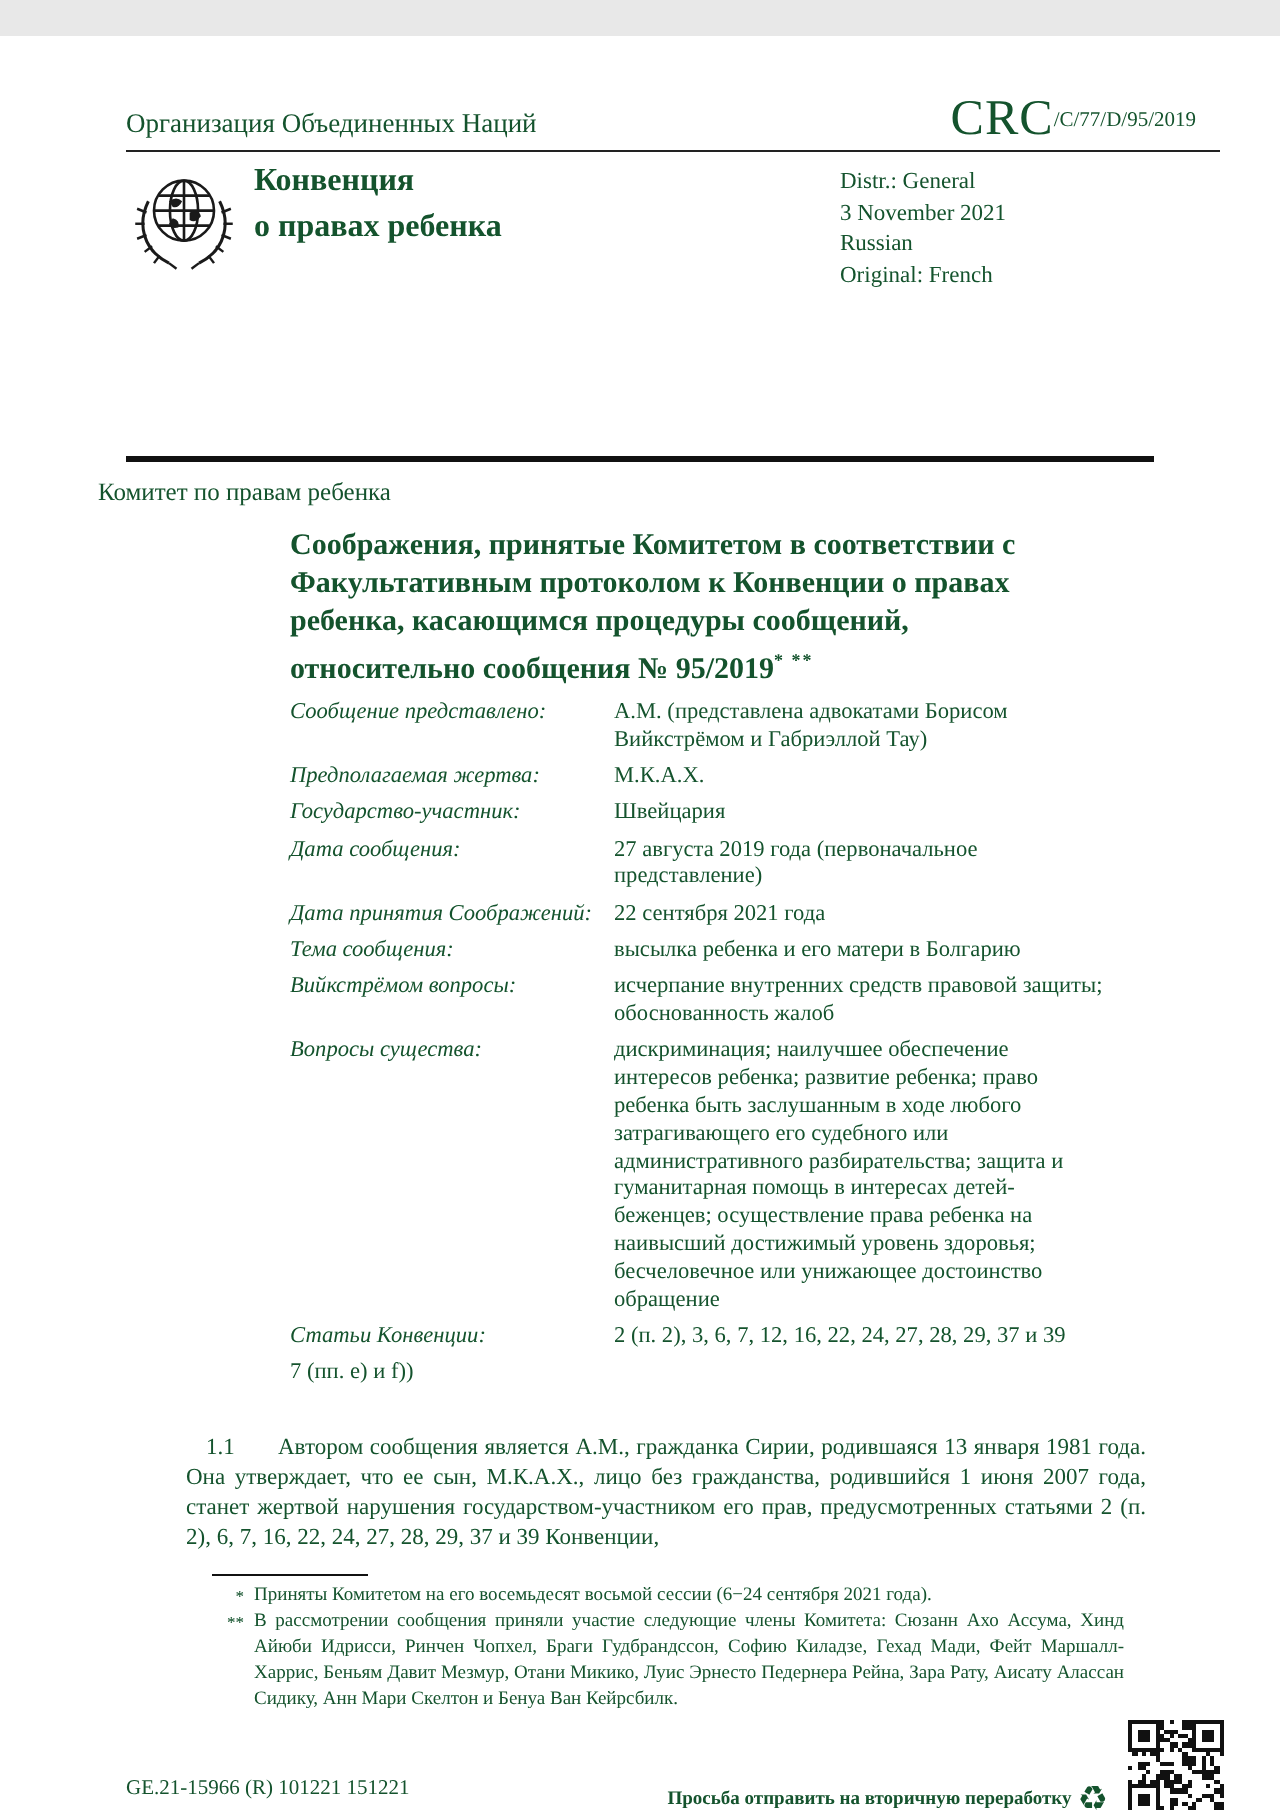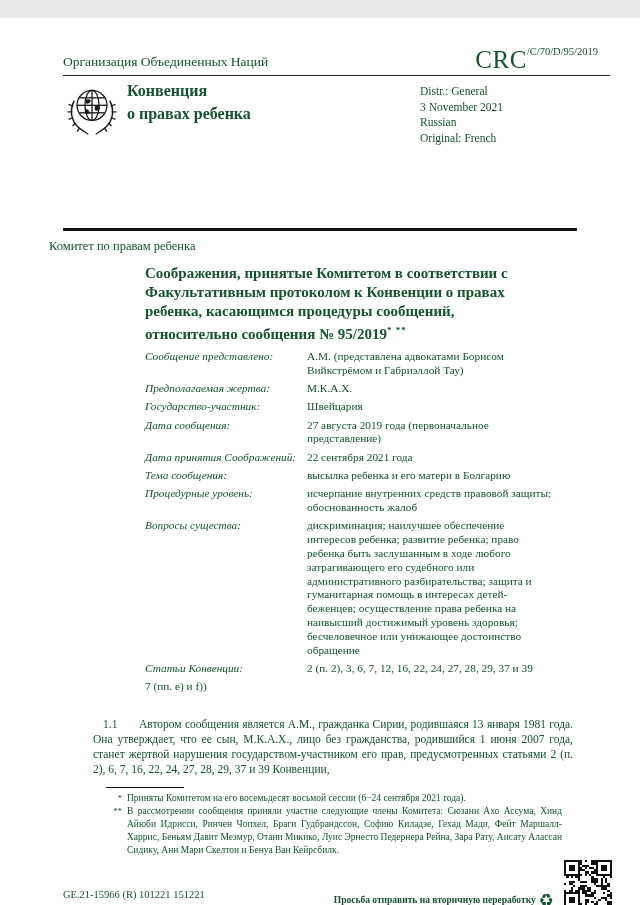--- a/index.html
+++ b/index.html
@@ -4,21 +4,21 @@
 <style>
   html,body{margin:0;padding:0;background:#e8e8e8;}
   .page{
     position:relative;width:640px;height:905px;background:#ffffff;
     margin:18px auto;overflow:hidden;
     font-family:"Liberation Serif", serif;color:#14532d;
   }
   
   .org-name{position:absolute;left:63px;top:36px;font-size:13.5px;}
   .top-rule{position:absolute;left:63px;top:57px;width:547px;height:0;border-top:1px solid #222;}
-  .doc-symbol{position:absolute;right:42px;top:28px;display:flex;align-items:flex-start;}
+  .doc-symbol{position:absolute;right:42px;top:28px;display:flex;align-items:center;}
   .doc-symbol .big{font-size:25px;letter-spacing:.5px;}
   .doc-symbol .small{font-size:10.5px;}
   
   .emblem{position:absolute;left:62px;top:62px;width:60px;height:60px;}
   .masthead-title{position:absolute;left:127px;top:61px;font-size:16px;font-weight:bold;line-height:23px;}
   .distr-block{position:absolute;left:420px;top:66px;font-size:11.5px;line-height:15.5px;}
   
   .section-rule{position:absolute;left:63px;top:210px;width:514px;height:3px;background:#111;}
   .committee{position:absolute;left:49px;top:221px;font-size:12.5px;font-weight:normal;text-align:right;}
   
@@ -49,21 +49,21 @@
   .qr .b{background:#111;}
 </style>
 </head>
 <body>
 
 <div class="page">
 
   <div class="org-name">Организация Объединенных Наций</div>
   <div class="doc-symbol">
     <span class="big">CRC</span>
-      <span class="small">/C/70/D/95/2019</span>
+      <span class="small">/C/77/D/95/2019</span>
   </div>
   <div class="top-rule"></div>
 
   <div class="emblem">
     <svg viewBox="0 0 64 64" width="60" height="60">
       <g stroke="#1a1a1a" fill="none" stroke-width="1.4">
         <circle cx="32" cy="27" r="16"></circle>
         <ellipse cx="32" cy="27" rx="7.5" ry="16"></ellipse>
         <line x1="16" y1="27" x2="48" y2="27"></line>
         <line x1="18.5" y1="19" x2="45.5" y2="19"></line>
@@ -130,21 +130,21 @@
     </div>
     <div class="meta-row">
       <div class="meta-label">Дата принятия Соображений:</div>
       <div class="meta-value">22 сентября 2021 года</div>
     </div>
     <div class="meta-row">
       <div class="meta-label">Тема сообщения:</div>
       <div class="meta-value">высылка ребенка и его матери в Болгарию</div>
     </div>
     <div class="meta-row">
-      <div class="meta-label">Процедурные уровень:</div>
+      <div class="meta-label">Вийкстрёмом вопросы:</div>
       <div class="meta-value">исчерпание внутренних средств правовой защиты; обоснованность жалоб</div>
     </div>
     <div class="meta-row">
       <div class="meta-label">Вопросы существа:</div>
       <div class="meta-value">дискриминация; наилучшее обеспечение интересов ребенка; развитие ребенка; право ребенка быть заслушанным в ходе любого затрагивающего его судебного или административного разбирательства; защита и гуманитарная помощь в интересах детей-беженцев; осуществление права ребенка на наивысший достижимый уровень здоровья; бесчеловечное или унижающее достоинство обращение</div>
     </div>
     <div class="meta-row">
       <div class="meta-label">Статьи Конвенции:</div>
       <div class="meta-value">2 (п. 2), 3, 6, 7, 12, 16, 22, 24, 27, 28, 29, 37 и 39</div>
     </div>

